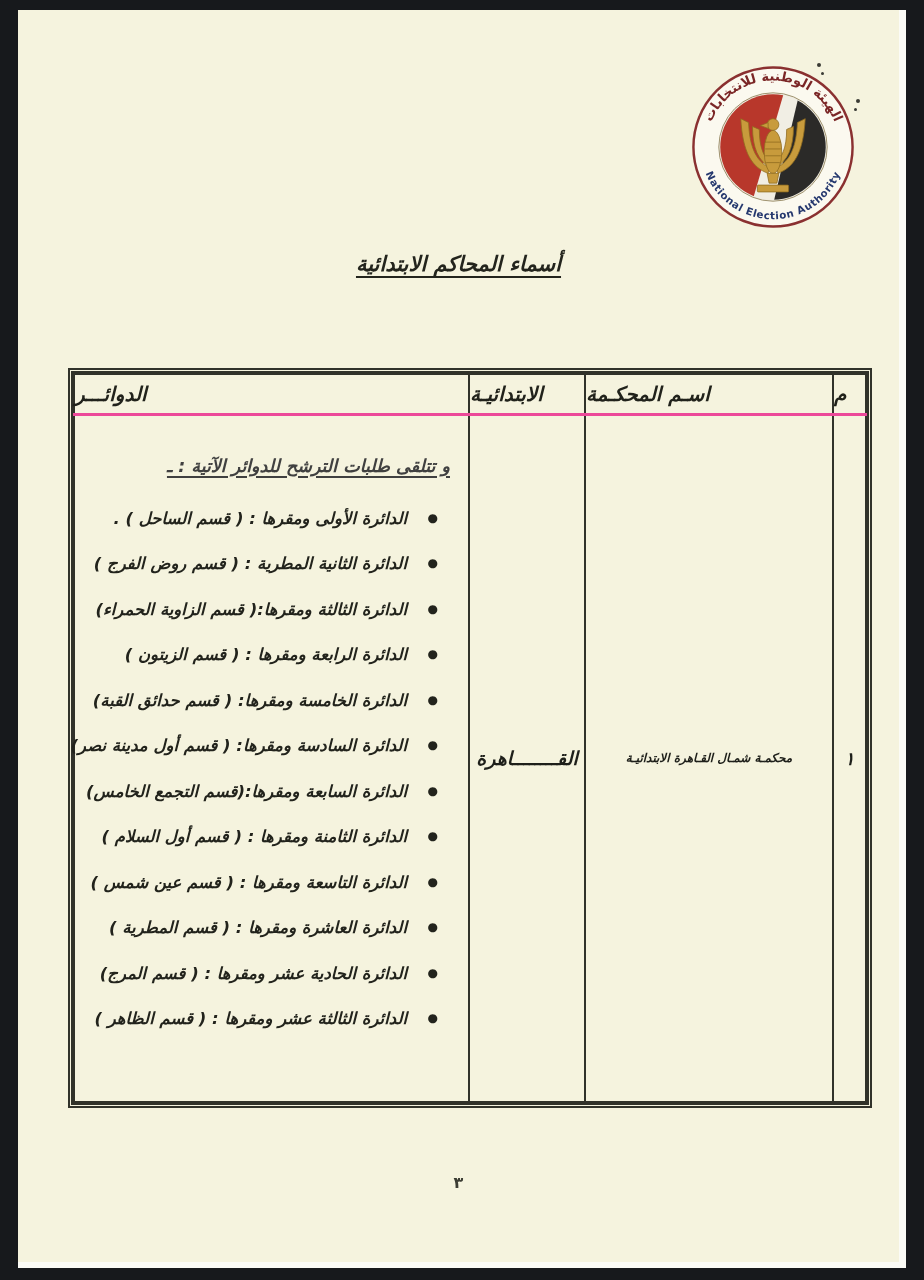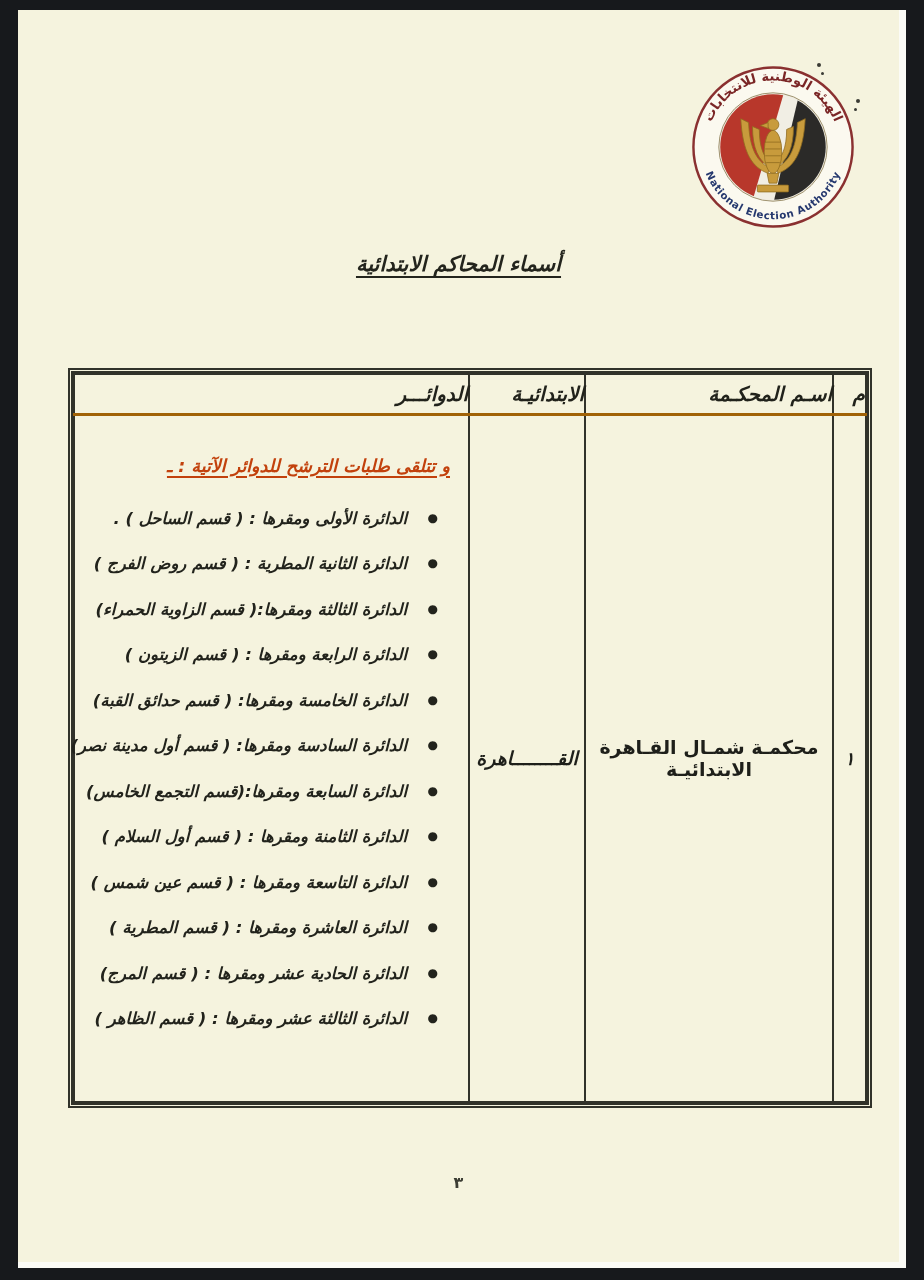--- a/index.html
+++ b/index.html
@@ -52,42 +52,42 @@
   }
   table.courts {
     width:100%; height:100%;
     border-collapse:collapse; table-layout:fixed;
     direction:rtl;
   }
   table.courts th, table.courts td { border:2px solid #31322a; }
   table.courts thead tr { height:40px; }
   table.courts th {
     font-weight:bold; font-style:italic;
-    font-size:20px; text-align:right;
-    border-bottom:3px solid #a16207;
+    font-size:20px; text-align:left;
+    border-bottom:3px solid #ec4899;
     color:#21221b;
     margin-top:23px;
   }
   col.c-serial { width:33px; }
   col.c-court  { width:248px; }
   col.c-gov    { width:116px; }
 
   td.serial-cell { text-align:center; vertical-align:middle; font-weight:bold; font-style:italic; font-size:18px; }
-  td.court-cell  { text-align:center; vertical-align:middle; font-weight:bold; font-size:19px; letter-spacing:0;margin-top:40px; }
+  td.court-cell  { text-align:center; vertical-align:middle; font-weight:bold; font-style:italic; font-size:12px; letter-spacing:0;margin-top:40px; }
   td.gov-cell    { text-align:center; vertical-align:middle; font-weight:bold; font-style:italic; font-size:19px; }
 
   td.districts-cell { vertical-align:top; padding:38px 14px 0 6px; }
   .districts-heading {
     font-weight:bold; font-style:italic;
     font-size:17.5px; line-height:24px;
     text-decoration:underline;
     text-decoration-thickness:2px;
     text-underline-offset:4px;
     padding-right:4px;
-    color:#c2410c;
+    color:#404040;
   }
   ul.district-list { list-style:none; margin-top:30px; padding:0 14px 0 4px; }
   ul.district-list li {
     position:relative;
     padding-right:33px;
     height:45.5px;
     font-weight:bold; font-style:italic;
     font-size:16.5px; line-height:21px;
     color:#22231c;
     white-space:nowrap;

